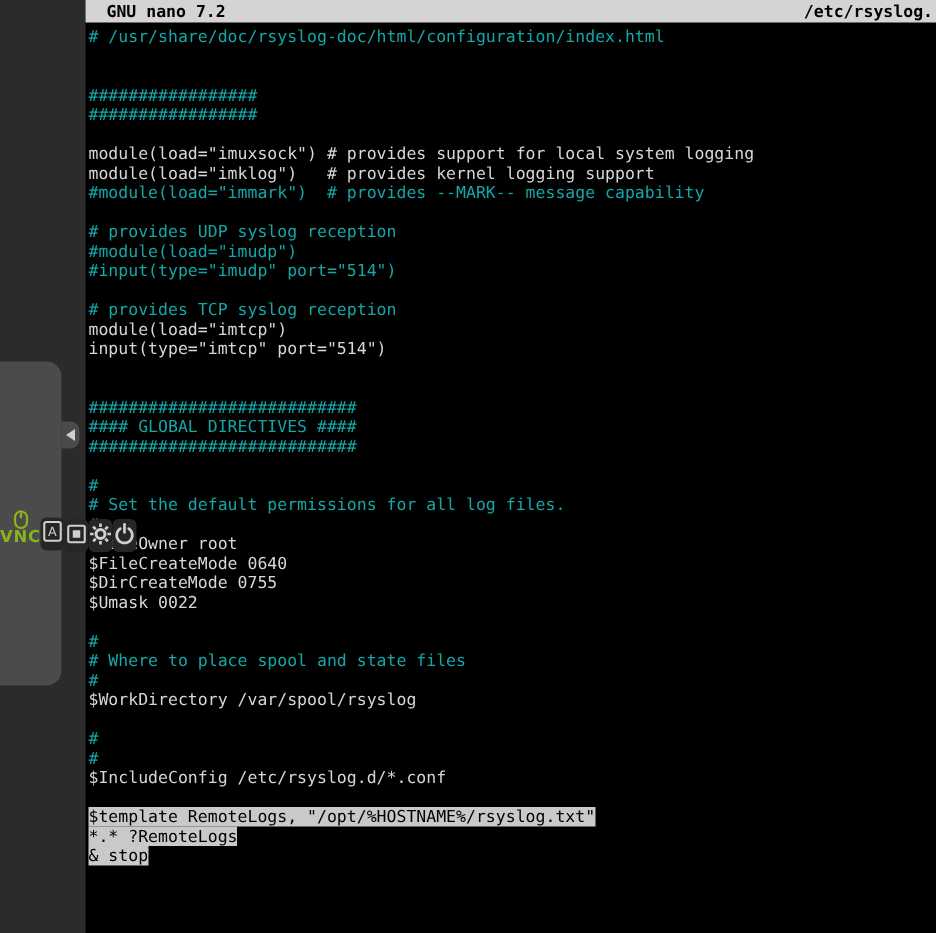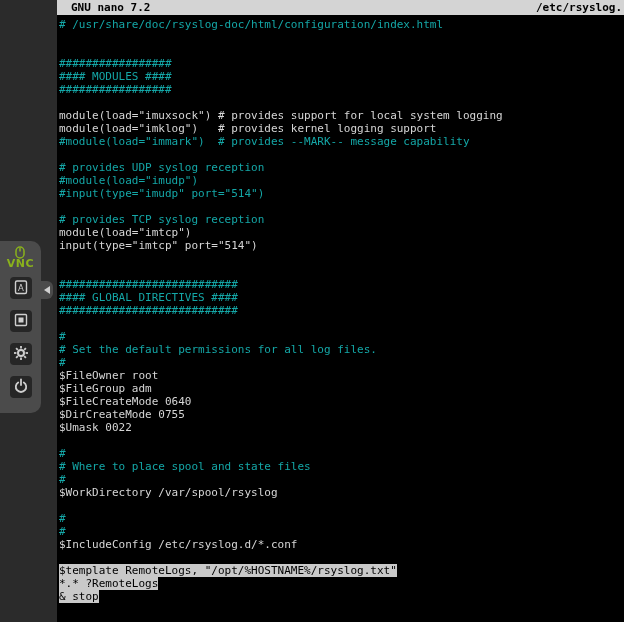--- a/index.html
+++ b/index.html
@@ -13,23 +13,23 @@
               justify-content:space-between; align-items:center;
               font-size:11px; font-weight:bold; padding:0 2px 0 14px; white-space:pre; }
   #screen { padding:3px 0 0 2px; }
   .line { height:13px; line-height:13px; font-size:11px; white-space:pre; }
   .line.comment span { color:#14a7a7; }
   .line.normal  span { color:#d6d6d6; }
   .line.selected span { background:#c9c9c9; color:#000;text-align:right; }
   .line.blank span { color:transparent; }
 
   
-  #vnc-panel { position:absolute; left:0; top:241px; width:41px; height:172px;
+  #vnc-panel { position:absolute; left:0; top:241px; width:41px; height:216px;
                background:#4b4b4b; border-radius:0 10px 10px 0;
-               display:flex; flex-direction:column; align-items:center; padding-top:5px; }
+               display:flex; flex-direction:row; align-items:center; padding-top:5px; }
   #vnc-logo { display:flex; flex-direction:column; align-items:center; line-height:10px; }
   #vnc-logo .logo-text { color:#8ab21c; font-size:11px; font-weight:bold; letter-spacing:0.5px;
                          font-family:"DejaVu Sans", sans-serif; }
   .vnc-btn { width:22px; height:22px; margin-top:11px; background:#262626; border:none;
              border-radius:4px; display:flex; align-items:center; justify-content:center;
              cursor:pointer; padding:0; }
   .vnc-btn:first-of-type { margin-top:8px; }
   #handle { position:absolute; left:41px; top:281px; width:12px; height:18px;
             background:#4b4b4b; border-radius:0 6px 6px 0; display:flex;
             align-items:center; justify-content:center; cursor:pointer; }
@@ -44,21 +44,20 @@
   <div id="terminal">
     <div id="titlebar">
       <span>GNU nano 7.2</span>
       <span>/etc/rsyslog.</span>
     </div>
     <div id="screen">
         <div class="line comment"><span># /usr/share/doc/rsyslog-doc/html/configuration/index.html</span></div>
         <div class="line blank"><span>&nbsp;</span></div>
         <div class="line blank"><span>&nbsp;</span></div>
         <div class="line comment"><span>#################</span></div>
-        <div class="line comment"><span>#### MODULES ####</span></div>
         <div class="line comment"><span>#################</span></div>
         <div class="line blank"><span>&nbsp;</span></div>
         <div class="line normal"><span>module(load="imuxsock") # provides support for local system logging</span></div>
         <div class="line normal"><span>module(load="imklog")   # provides kernel logging support</span></div>
         <div class="line comment"><span>#module(load="immark")  # provides --MARK-- message capability</span></div>
         <div class="line blank"><span>&nbsp;</span></div>
         <div class="line comment"><span># provides UDP syslog reception</span></div>
         <div class="line comment"><span>#module(load="imudp")</span></div>
         <div class="line comment"><span>#input(type="imudp" port="514")</span></div>
         <div class="line blank"><span>&nbsp;</span></div>
@@ -68,21 +67,20 @@
         <div class="line blank"><span>&nbsp;</span></div>
         <div class="line blank"><span>&nbsp;</span></div>
         <div class="line comment"><span>###########################</span></div>
         <div class="line comment"><span>#### GLOBAL DIRECTIVES ####</span></div>
         <div class="line comment"><span>###########################</span></div>
         <div class="line blank"><span>&nbsp;</span></div>
         <div class="line comment"><span>#</span></div>
         <div class="line comment"><span># Set the default permissions for all log files.</span></div>
         <div class="line comment"><span>#</span></div>
         <div class="line normal"><span>$FileOwner root</span></div>
-        <div class="line normal"><span>$FileGroup adm</span></div>
         <div class="line normal"><span>$FileCreateMode 0640</span></div>
         <div class="line normal"><span>$DirCreateMode 0755</span></div>
         <div class="line normal"><span>$Umask 0022</span></div>
         <div class="line blank"><span>&nbsp;</span></div>
         <div class="line comment"><span>#</span></div>
         <div class="line comment"><span># Where to place spool and state files</span></div>
         <div class="line comment"><span>#</span></div>
         <div class="line normal"><span>$WorkDirectory /var/spool/rsyslog</span></div>
         <div class="line blank"><span>&nbsp;</span></div>
         <div class="line comment"><span>#</span></div>

